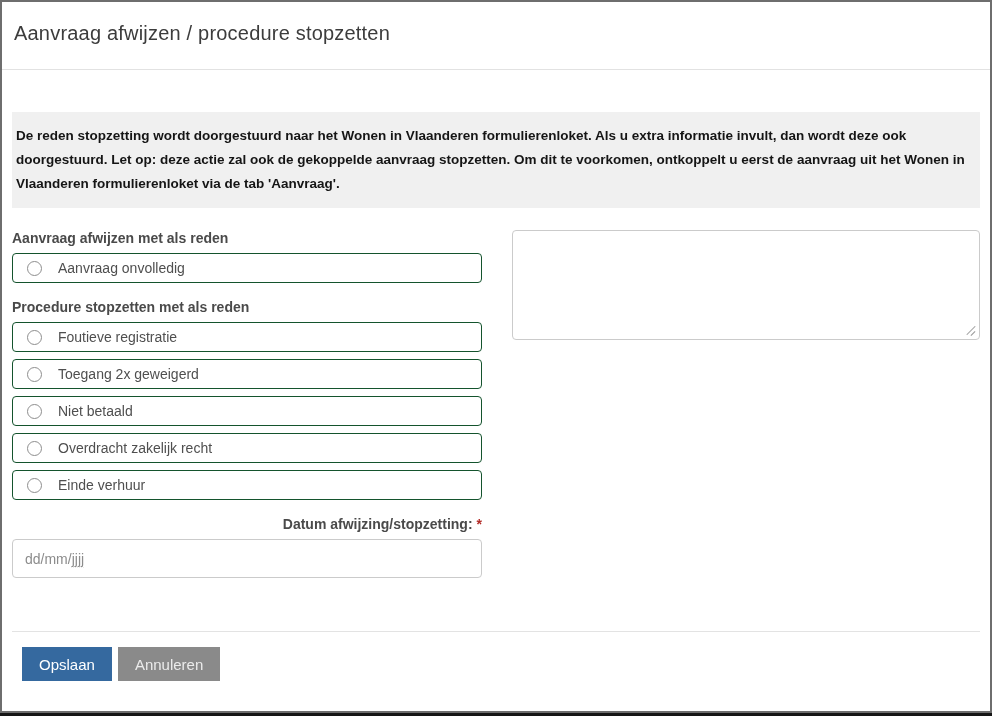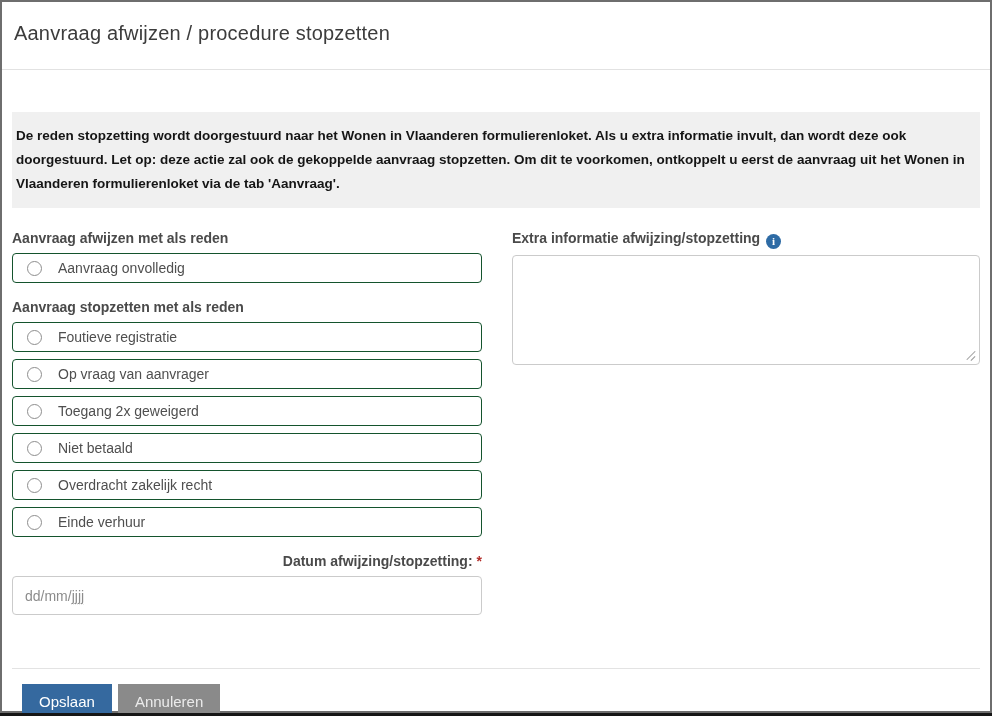--- a/index.html
+++ b/index.html
@@ -119,28 +119,24 @@
     <div class="columns">
 
       <div class="col-left">
 
         <div class="group-label">Aanvraag afwijzen met als reden</div>
         <div class="option">
           <span class="radio"></span>
           <span class="option-label">Aanvraag onvolledig</span>
         </div>
 
-        <div class="group-label spaced">Aanvraag stopzetten met als reden</div>
+        <div class="group-label spaced">Procedure stopzetten met als reden</div>
         <div class="option">
           <span class="radio"></span>
           <span class="option-label">Foutieve registratie</span>
-        </div>
-        <div class="option">
-          <span class="radio"></span>
-          <span class="option-label">Op vraag van aanvrager</span>
         </div>
         <div class="option">
           <span class="radio"></span>
           <span class="option-label">Toegang 2x geweigerd</span>
         </div>
         <div class="option">
           <span class="radio"></span>
           <span class="option-label">Niet betaald</span>
         </div>
         <div class="option">
@@ -157,23 +153,20 @@
             <span>Datum afwijzing/stopzetting:</span><span class="required">*</span>
           </div>
           <div class="text-input">
             <span class="placeholder"><span>dd/mm/</span><span class="ph-year">jjjj</span></span>
           </div>
         </div>
 
       </div>
 
       <div class="col-right">
-        <div class="group-label">
-          <span>Extra informatie afwijzing/stopzetting</span><span class="info-icon">i</span>
-        </div>
         <div class="textarea-wrap">
           <textarea class="extra" style=""></textarea>
           <span class="resize-handle"></span>
         </div>
       </div>
 
     </div>
 
     <div class="footer">
       <button class="btn btn-primary">Opslaan</button>

